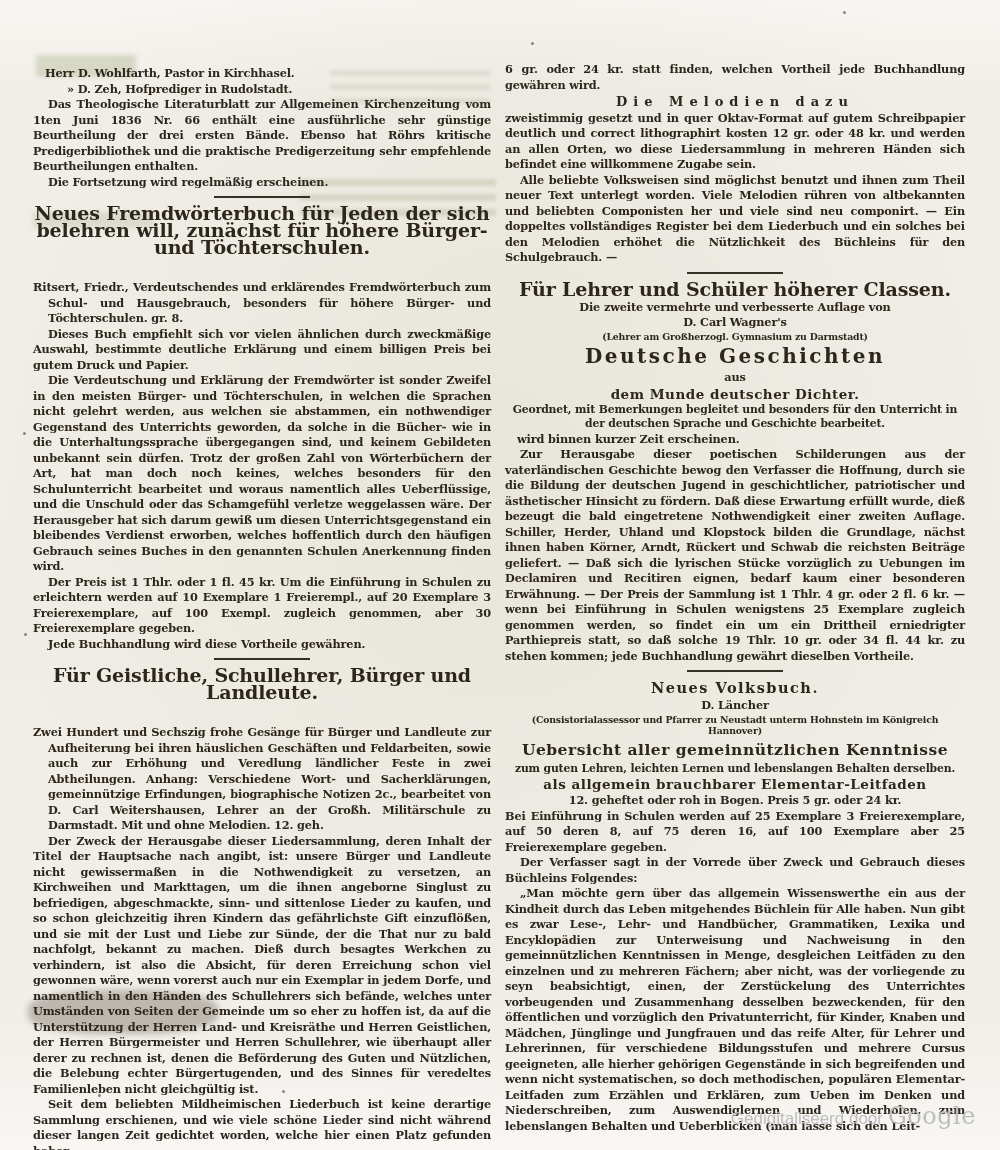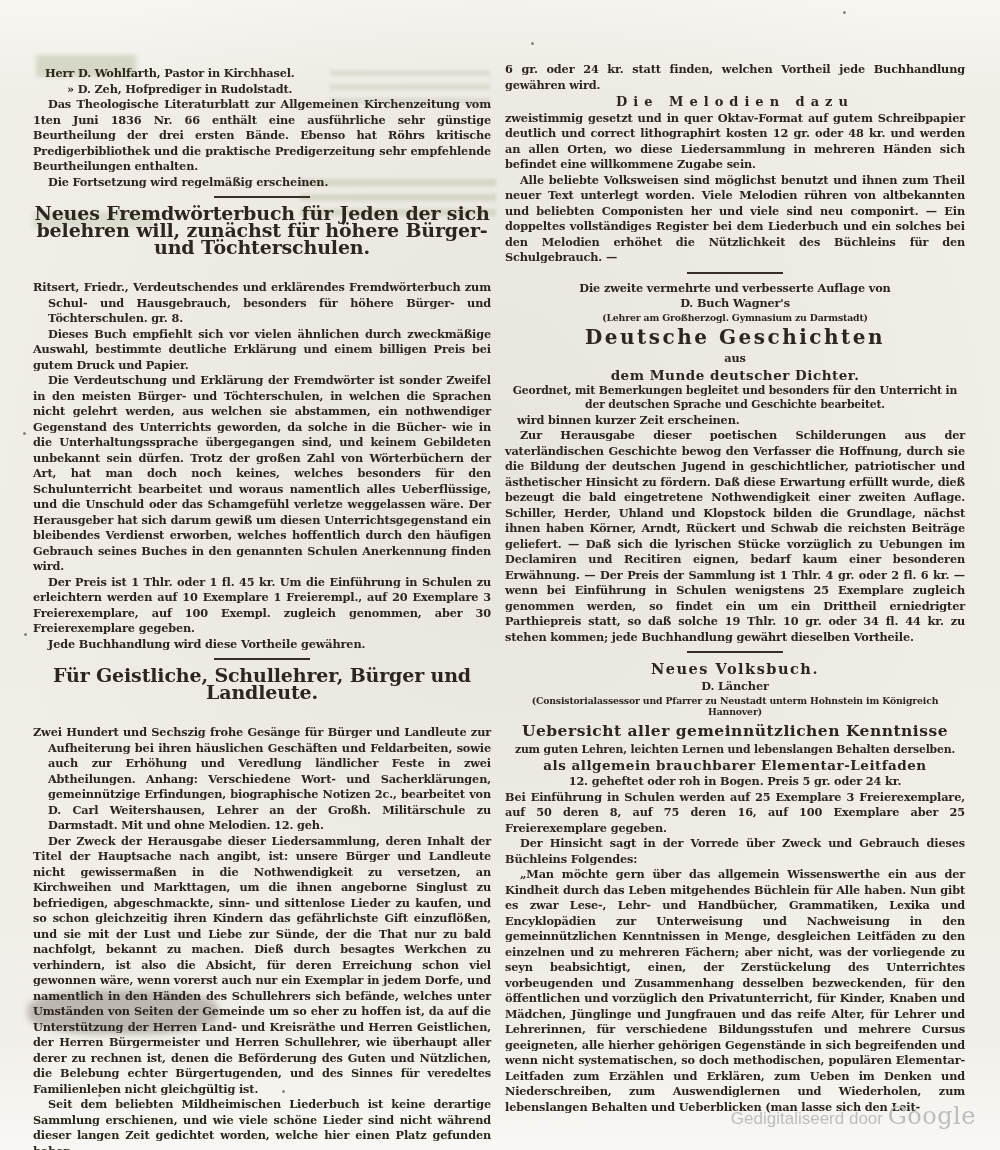--- a/index.html
+++ b/index.html
@@ -92,38 +92,39 @@
       <div class="blk para">Der Zweck der Herausgabe dieser Liedersammlung, deren Inhalt der Titel der Hauptsache nach angibt, ist: unsere Bürger und Landleute nicht gewissermaßen in die Nothwendigkeit zu versetzen, an Kirchweihen und Markttagen, um die ihnen angeborne Singlust zu befriedigen, abgeschmackte, sinn- und sittenlose Lieder zu kaufen, und so schon gleichzeitig ihren Kindern das gefährlichste Gift einzuflößen, und sie mit der Lust und Liebe zur Sünde, der die That nur zu bald nachfolgt, bekannt zu machen.  Dieß durch besagtes Werkchen zu verhindern, ist also die Absicht, für deren Erreichung schon viel gewonnen wäre, wenn vorerst auch nur ein Exemplar in jedem Dorfe, und namentlich in den Händen des Schullehrers sich befände, welches unter Umständen von Seiten der Gemeinde um so eher zu hoffen ist, da auf die Unterstützung der Herren Land- und Kreisräthe und Herren Geistlichen, der Herren Bürgermeister und Herren Schullehrer, wie überhaupt aller derer zu rechnen ist, denen die Beförderung des Guten und Nützlichen, die Belebung echter Bürgertugenden, und des Sinnes für veredeltes Familienleben nicht gleichgültig ist.</div>
       <div class="blk para">Seit dem beliebten Mildheimischen Liederbuch ist keine derartige Sammlung erschienen, und wie viele schöne Lieder sind nicht während dieser langen Zeit gedichtet worden, welche hier einen Platz gefunden haben.</div>
       <div class="blk para heavy">Um das Werk möglichst gemeinnützig zu machen, ist der Ladenpreis des gehefteten Exemplars der Gesänge (346 Seiten Text) zu 8 gr. oder 36 kr. gesetzt, und wenn 25 Exemplare zusammen genommen werden, soll noch der erste Subscriptionspreis von</div>
     </div>
   <div class="col col-right">
       <div class="blk cont">6 gr. oder 24 kr. statt finden, welchen Vortheil jede Buchhandlung gewähren wird.</div>
       <div class="blk hsp">Die Melodien dazu</div>
       <div class="blk cont">zweistimmig gesetzt und in quer Oktav-Format auf gutem Schreibpapier deutlich und correct lithographirt kosten 12 gr. oder 48 kr. und werden an allen Orten, wo diese Liedersammlung in mehreren Händen sich befindet eine willkommene Zugabe sein.</div>
       <div class="blk para">Alle beliebte Volksweisen sind möglichst benutzt und ihnen zum Theil neuer Text unterlegt worden.  Viele Melodien rühren von altbekannten und beliebten Componisten her und viele sind neu componirt. — Ein doppeltes vollständiges Register bei dem Liederbuch und ein solches bei den Melodien erhöhet die Nützlichkeit des Büchleins für den Schulgebrauch. —</div>
       <div class="blk rule"></div>
+      <div class="blk h1">Für Lehrer und Schüler höherer Classen.</div>
       <div class="blk center">Die zweite vermehrte und verbesserte Auflage von</div>
-      <div class="blk center">D. Buch Wagner's</div>
+      <div class="blk center">D. Carl Wagner's</div>
       <div class="blk small">(Lehrer am Großherzogl. Gymnasium zu Darmstadt)</div>
       <div class="blk big">Deutsche Geschichten</div>
       <div class="blk center">aus</div>
       <div class="blk med">dem Munde deutscher Dichter.</div>
       <div class="blk centerp">Geordnet, mit Bemerkungen begleitet und besonders für den Unterricht in der deutschen Sprache und Geschichte bearbeitet.</div>
       <div class="blk line">wird binnen kurzer Zeit erscheinen.</div>
       <div class="blk para">Zur Herausgabe dieser poetischen Schilderungen aus der vaterländischen Geschichte bewog den Verfasser die Hoffnung, durch sie die Bildung der deutschen Jugend in geschichtlicher, patriotischer und ästhetischer Hinsicht zu fördern.  Daß diese Erwartung erfüllt wurde, dieß bezeugt die bald eingetretene Nothwendigkeit einer zweiten Auflage.  Schiller, Herder, Uhland und Klopstock bilden die Grundlage, nächst ihnen haben Körner, Arndt, Rückert und Schwab die reichsten Beiträge geliefert. — Daß sich die lyrischen Stücke vorzüglich zu Uebungen im Declamiren und Recitiren eignen, bedarf kaum einer besonderen Erwähnung. — Der Preis der Sammlung ist 1 Thlr. 4 gr. oder 2 fl. 6 kr. — wenn bei Einführung in Schulen wenigstens 25 Exemplare zugleich genommen werden, so findet ein um ein Drittheil erniedrigter Parthiepreis statt, so daß solche 19 Thlr. 10 gr. oder 34 fl. 44 kr. zu stehen kommen; jede Buchhandlung gewährt dieselben Vortheile.</div>
       <div class="blk rule"></div>
       <div class="blk h1b">Neues Volksbuch.</div>
       <div class="blk center">D. Läncher</div>
       <div class="blk small">(Consistorialassessor und Pfarrer zu Neustadt unterm Hohnstein im Königreich Hannover)</div>
       <div class="blk big2">Uebersicht aller gemeinnützlichen Kenntnisse</div>
       <div class="blk centerp">zum guten Lehren, leichten Lernen und lebenslangen Behalten derselben.</div>
       <div class="blk med">als allgemein brauchbarer Elementar-Leitfaden</div>
       <div class="blk center">12. geheftet oder roh in Bogen.  Preis 5 gr. oder 24 kr.</div>
       <div class="blk cont">Bei Einführung in Schulen werden auf 25 Exemplare 3 Freierexemplare, auf 50 deren 8, auf 75 deren 16, auf 100 Exemplare aber 25 Freierexemplare gegeben.</div>
-      <div class="blk para">Der Hinsicht sagt in der Vorrede über Zweck und Gebrauch dieses Büchleins Folgendes:</div>
+      <div class="blk para">Der Verfasser sagt in der Vorrede über Zweck und Gebrauch dieses Büchleins Folgendes:</div>
       <div class="blk para">„Man möchte gern über das allgemein Wissenswerthe ein aus der Kindheit durch das Leben mitgehendes Büchlein für Alle haben.  Nun gibt es zwar Lese-, Lehr- und Handbücher, Grammatiken, Lexika und Encyklopädien zur Unterweisung und Nachweisung in den gemeinnützlichen Kenntnissen in Menge, desgleichen Leitfäden zu den einzelnen und zu mehreren Fächern; aber nicht, was der vorliegende zu seyn beabsichtigt, einen, der Zerstückelung des Unterrichtes vorbeugenden und Zusammenhang desselben bezweckenden, für den öffentlichen und vorzüglich den Privatunterricht, für Kinder, Knaben und Mädchen, Jünglinge und Jungfrauen und das reife Alter, für Lehrer und Lehrerinnen, für verschiedene Bildungsstufen und mehrere Cursus geeigneten, alle hierher gehörigen Gegenstände in sich begreifenden und wenn nicht systematischen, so doch methodischen, populären Elementar-Leitfaden zum Erzählen und Erklären, zum Ueben im Denken und Niederschreiben, zum Auswendiglernen und Wiederholen, zum lebenslangen Behalten und Ueberblicken (man lasse sich den Leit-</div>
     </div>
 
   <div class="watermark">
     <span>Gedigitaliseerd door </span><span class="brand">Google</span>
   </div>
 </div>
 
 </body></html>

